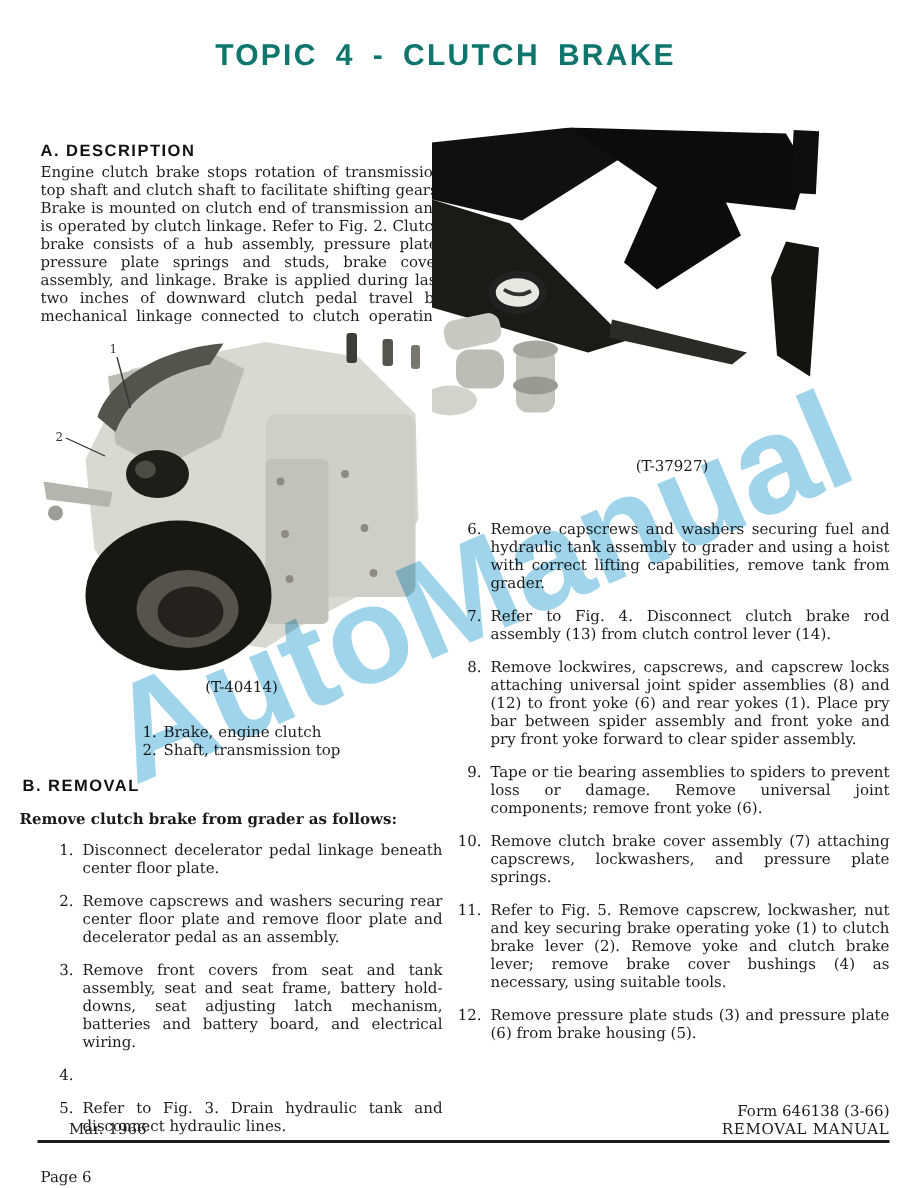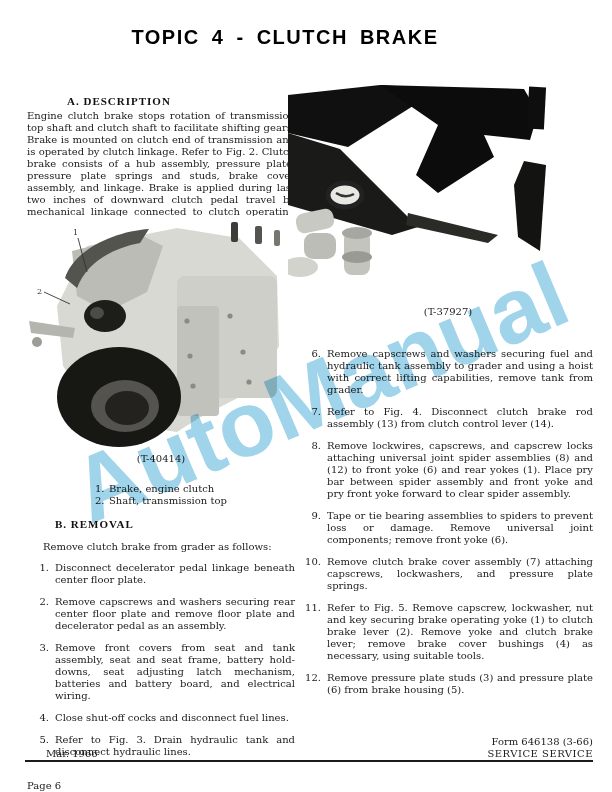--- a/index.html
+++ b/index.html
@@ -4,25 +4,25 @@
 <style>
   html,body{margin:0;padding:0;}
   body{
     width:612px;height:792px;position:relative;background:#ffffff;overflow:hidden;
     font-family:"DejaVu Serif",serif;color:#1b1b1b;
   }
   .abs{position:absolute;}
   .page-title{
     left:0;top:26px;width:570px;text-align:center;
     font-family:"Liberation Sans",sans-serif;font-weight:bold;
-    font-size:20px;letter-spacing:1.5px;word-spacing:5px;color:#000000;
+    font-size:20px;letter-spacing:1.5px;word-spacing:5px;color:#0f766e;padding-left:12px;
   }
   .sec-head{
-    font-family:Liberation Serif, serif;font-weight:bold;
-    font-size:11px;letter-spacing:1px;color:#111;margin-left:40px;
+    font-family:Liberation Sans, sans-serif;font-weight:bold;
+    font-size:11px;letter-spacing:1px;color:#111;
   }
   .body-par{font-size:10px;line-height:12px;text-align:justify;}
   .intro{font-size:10px;line-height:12px;}
   .steps{font-size:10px;line-height:12px;}
   .step{display:flex;margin-bottom:10px;}
   .step .num{flex:0 0 22px;text-align:right;padding-right:6px;}
   .step .txt{flex:1;text-align:justify;}
   .fig-cap{text-align:center;font-size:10px;line-height:12px;}
   .legend{font-size:10px;line-height:12px;}
   .legend-row{display:flex;}
@@ -84,38 +84,37 @@
     <span>Brake, engine clutch</span>
   </div>
   <div class="legend-row">
     <span class="num">2.</span>
     <span>Shaft, transmission top</span>
   </div>
 </div>
 
 <div class="abs sec-head" style="left:15px;top:518px;">B. REMOVAL</div>
 
-<div class="abs intro" style="left:43px;top:541px;width:268px;">Remove clutch brake from grader as follows:</div>
+<div class="abs intro" style="left:13px;top:541px;width:268px;font-weight:bold;">Remove clutch brake from grader as follows:</div>
 
 <div class="abs steps" style="left:27px;top:562px;width:268px;">
   <div class="step">
     <span class="num">1.</span>
     <span class="txt">Disconnect decelerator pedal linkage beneath center floor plate.</span>
   </div>
   <div class="step">
     <span class="num">2.</span>
     <span class="txt">Remove capscrews and washers securing rear center floor plate and remove floor plate and decelerator pedal as an assembly.</span>
   </div>
   <div class="step">
     <span class="num">3.</span>
     <span class="txt">Remove front covers from seat and tank assembly, seat and seat frame, battery hold-downs, seat adjusting latch mechanism, batteries and battery board, and electrical wiring.</span>
   </div>
   <div class="step">
     <span class="num">4.</span>
-    <span class="txt">Close shut-off cocks and disconnect fuel lines.</span>
   </div>
   <div class="step">
     <span class="num">5.</span>
     <span class="txt">Refer to Fig. 3.  Drain hydraulic tank and disconnect hydraulic lines.</span>
   </div>
 </div>
 
 <svg class="abs" style="left:288px;top:85px;" width="324" height="203" viewBox="0 0 324 203">
   <rect x="0" y="0" width="324" height="203" fill="#ffffff"></rect>
   <polygon points="0,10 92,0 152,4 60,62 0,48" fill="#101010"></polygon>
@@ -165,16 +164,16 @@
   </div>
   <div class="step">
     <span class="num">12.</span>
     <span class="txt">Remove pressure plate studs (3) and pressure plate (6) from brake housing (5).</span>
   </div>
 </div>
 
 <div class="abs footer-rule"></div>
 <div class="abs footer-text" style="left:27px;top:748px;margin-left:19px;">Mar. 1966</div>
 <div class="abs footer-text" style="left:27px;top:764px;margin-top:16px;">Page 6</div>
-<div class="abs footer-text" style="right:19px;top:748px;text-align:right;letter-spacing:0.5px;">SERVICE SERVICE</div>
+<div class="abs footer-text" style="right:19px;top:748px;text-align:right;letter-spacing:0.5px;">REMOVAL MANUAL</div>
 <div class="abs footer-text" style="right:19px;top:736px;text-align:right;">Form 646138 (3-66)</div>
 
 <div class="abs watermark">AutoManual</div>
 
 </body></html>

